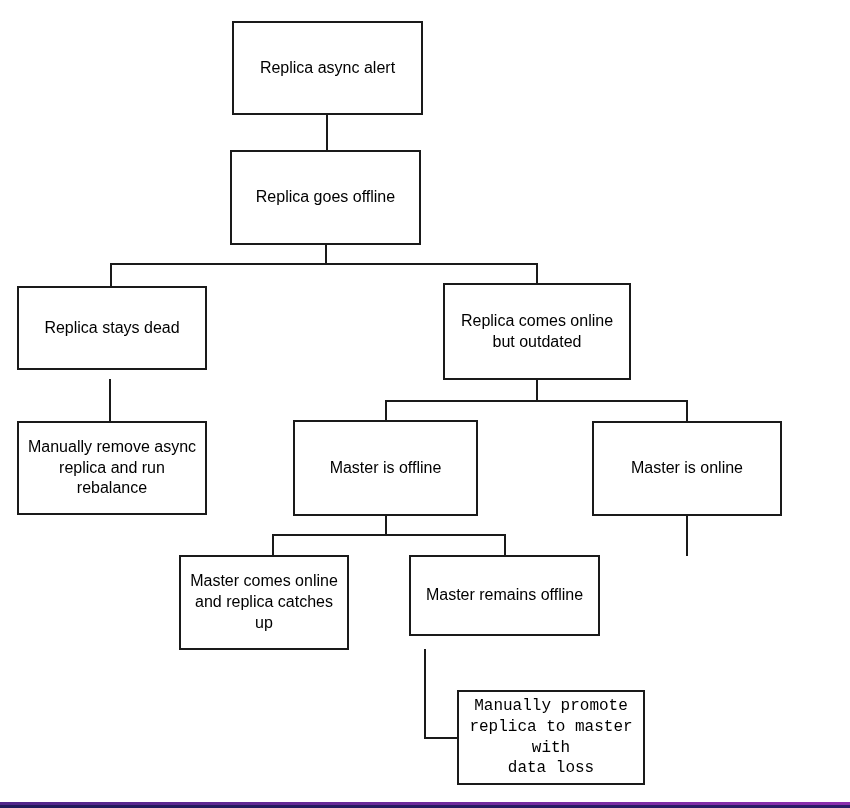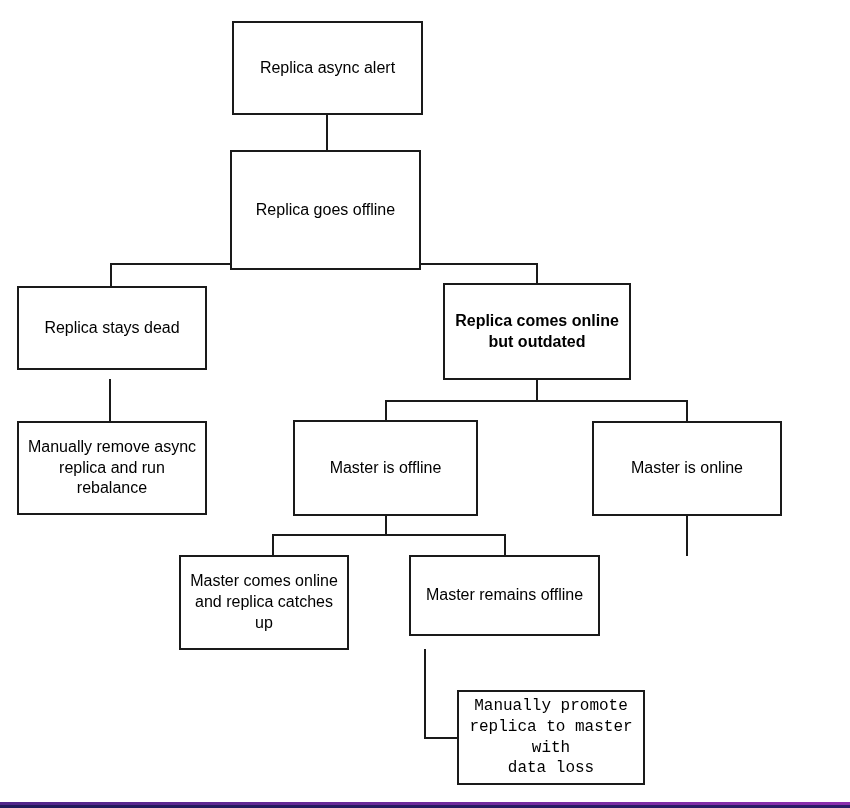--- a/index.html
+++ b/index.html
@@ -82,35 +82,35 @@
     <polyline class="edge" points="273,535 273,555"></polyline>
     <polyline class="edge" points="505,535 505,555"></polyline>
     <polyline class="edge" points="687,516 687,555"></polyline>
     <polyline class="edge" points="425,650 425,738 457,738"></polyline>
   </svg>
 
   <div class="node" style="left:232px; top:21px;  width:191px; height:94px;">
     <span class="node-label">Replica async alert</span>
   </div>
 
-  <div class="node" style="left:230px; top:150px; width:191px; height:120px;">
+  <div class="node" style="left:230px; top:150px; width:191px; height:95px;">
     <span class="node-label">Replica goes offline</span>
   </div>
 
   <div class="node" style="left:17px;  top:286px; width:190px; height:84px;">
     <span class="node-label">Replica stays dead</span>
   </div>
 
   <div class="node" style="left:17px;  top:421px; width:190px; height:94px;">
     <span class="node-label">Manually remove async
 replica and run
 rebalance</span>
   </div>
 
-  <div class="node" style="left:443px; top:283px; width:188px; height:97px;font-weight:bold;">
+  <div class="node" style="left:443px; top:283px; width:188px; height:97px;">
     <span class="node-label">Replica comes online
 but outdated</span>
   </div>
 
   <div class="node" style="left:592px; top:421px; width:190px; height:95px;">
     <span class="node-label">Master is online</span>
   </div>
 
   <div class="node" style="left:293px; top:420px; width:185px; height:96px;">
     <span class="node-label">Master is offline</span>

